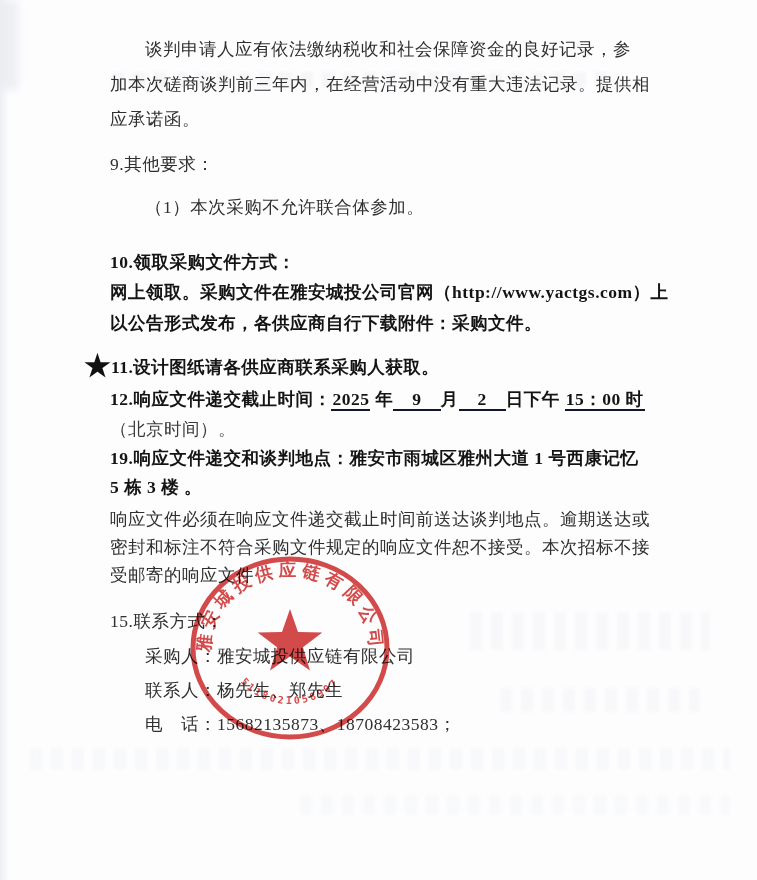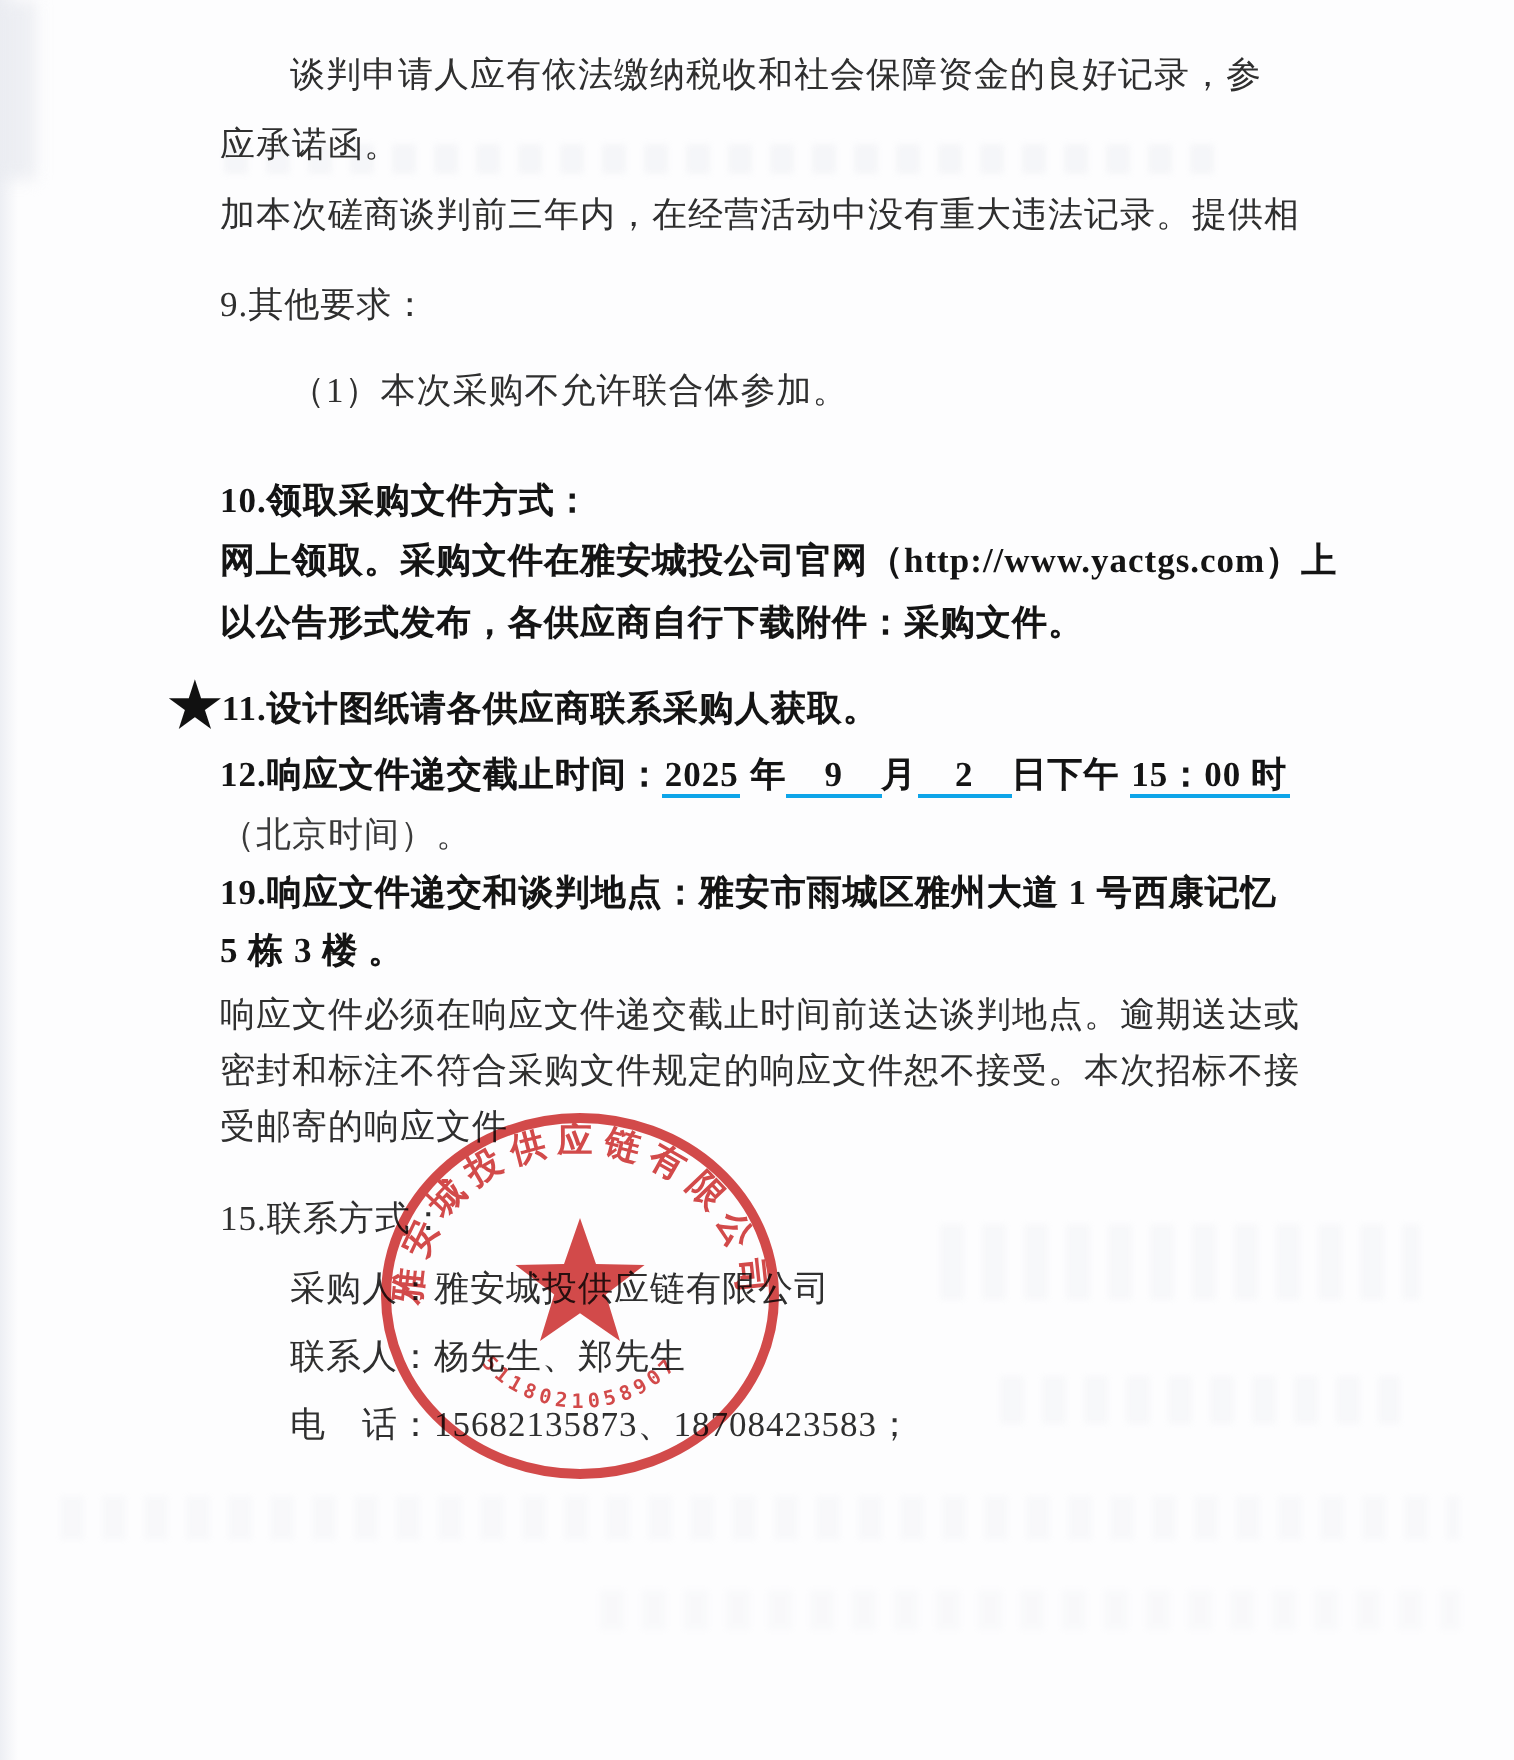--- a/index.html
+++ b/index.html
@@ -15,60 +15,60 @@
     background:#e7e9ef;filter:blur(4px);opacity:.7;}
   
   .bleed{position:absolute;filter:blur(1.6px);opacity:.55;
     background:repeating-linear-gradient(90deg,rgba(188,194,208,.22) 0 12px,rgba(255,255,255,0) 12px 21px);}
   .bleed.b1{left:112px;top:72px;width:500px;height:15px;}
   .bleed.b2{left:470px;top:612px;width:240px;height:38px;opacity:.4;}
   .bleed.b3{left:500px;top:688px;width:200px;height:24px;opacity:.4;}
   .bleed.b4{left:30px;top:748px;width:700px;height:22px;opacity:.35;}
   .bleed.b5{left:300px;top:795px;width:430px;height:20px;opacity:.3;}
 
-  .col{position:absolute;left:110px;top:20px;width:560px;color:#2f2f2f;
+  .col{position:absolute;left:110px;top:32px;width:560px;color:#2f2f2f;
     font-size:17.5px;letter-spacing:.5px;}
   .ln{height:35px;line-height:35px;white-space:pre;}
   .indent{text-indent:2em;}
   .bold{font-weight:bold;color:#141414;}
   .h9{margin-top:10px;}
   .sub9{margin-top:8px;}
   .h10{height:30px;line-height:30px;margin-top:22px;}
   .b10{height:31px;line-height:31px;}
   .i11{height:36px;line-height:36px;margin-top:9px;}
   .star{font-size:30px;margin-left:-26px;vertical-align:-3px;letter-spacing:0;color:#111;}
   .i12,.tz12{height:30px;line-height:30px;}
   .tz12{font-weight:normal;color:#3a3a3a;}
   .i13{height:30px;line-height:30px;margin-top:8px;}
   .i14{height:29px;line-height:29px;}
   .p2{height:28px;line-height:28px;}
   .p2.first{margin-top:3px;}
   .h15{margin-top:15px;}
   .contact{height:34px;line-height:34px;text-indent:2em;}
-  .u{border-bottom:2px solid #0ea5e9;padding:0 1px;text-align:right;}
+  .u{border-bottom:2px solid #0f172a;padding:0 1px;text-align:right;}
   .plain{font-weight:normal;color:#3a3a3a;}
 
   .stamp{position:absolute;left:184px;top:551px;mix-blend-mode:multiply;opacity:.88;}
 </style>
 </head>
 <body>
 
 <div class="edge-left"></div>
 <div class="edge-topleft"></div>
 <div class="bleed b1"></div>
 <div class="bleed b2"></div>
 <div class="bleed b3"></div>
 <div class="bleed b4"></div>
 <div class="bleed b5"></div>
 
 <div class="col">
 
   <div class="ln indent">谈判申请人应有依法缴纳税收和社会保障资金的良好记录，参</div>
+  <div class="ln">加本次磋商谈判前三年内，在经营活动中没有重大违法记录。提供相</div>
   <div class="ln">应承诺函。</div>
-  <div class="ln">加本次磋商谈判前三年内，在经营活动中没有重大违法记录。提供相</div>
 
   <div class="ln h9">9.其他要求：</div>
   <div class="ln sub9 indent">（1）本次采购不允许联合体参加。</div>
 
   <div class="ln h10 bold">10.领取采购文件方式：</div>
   <div class="ln b10 bold">网上领取。采购文件在雅安城投公司官网（http://www.yactgs.com）上</div>
   <div class="ln b10 bold">以公告形式发布，各供应商自行下载附件：采购文件。</div>
 
   <div class="ln i11 bold"><span class="star">★</span><span>11.设计图纸请各供应商联系采购人获取。</span></div>
 

